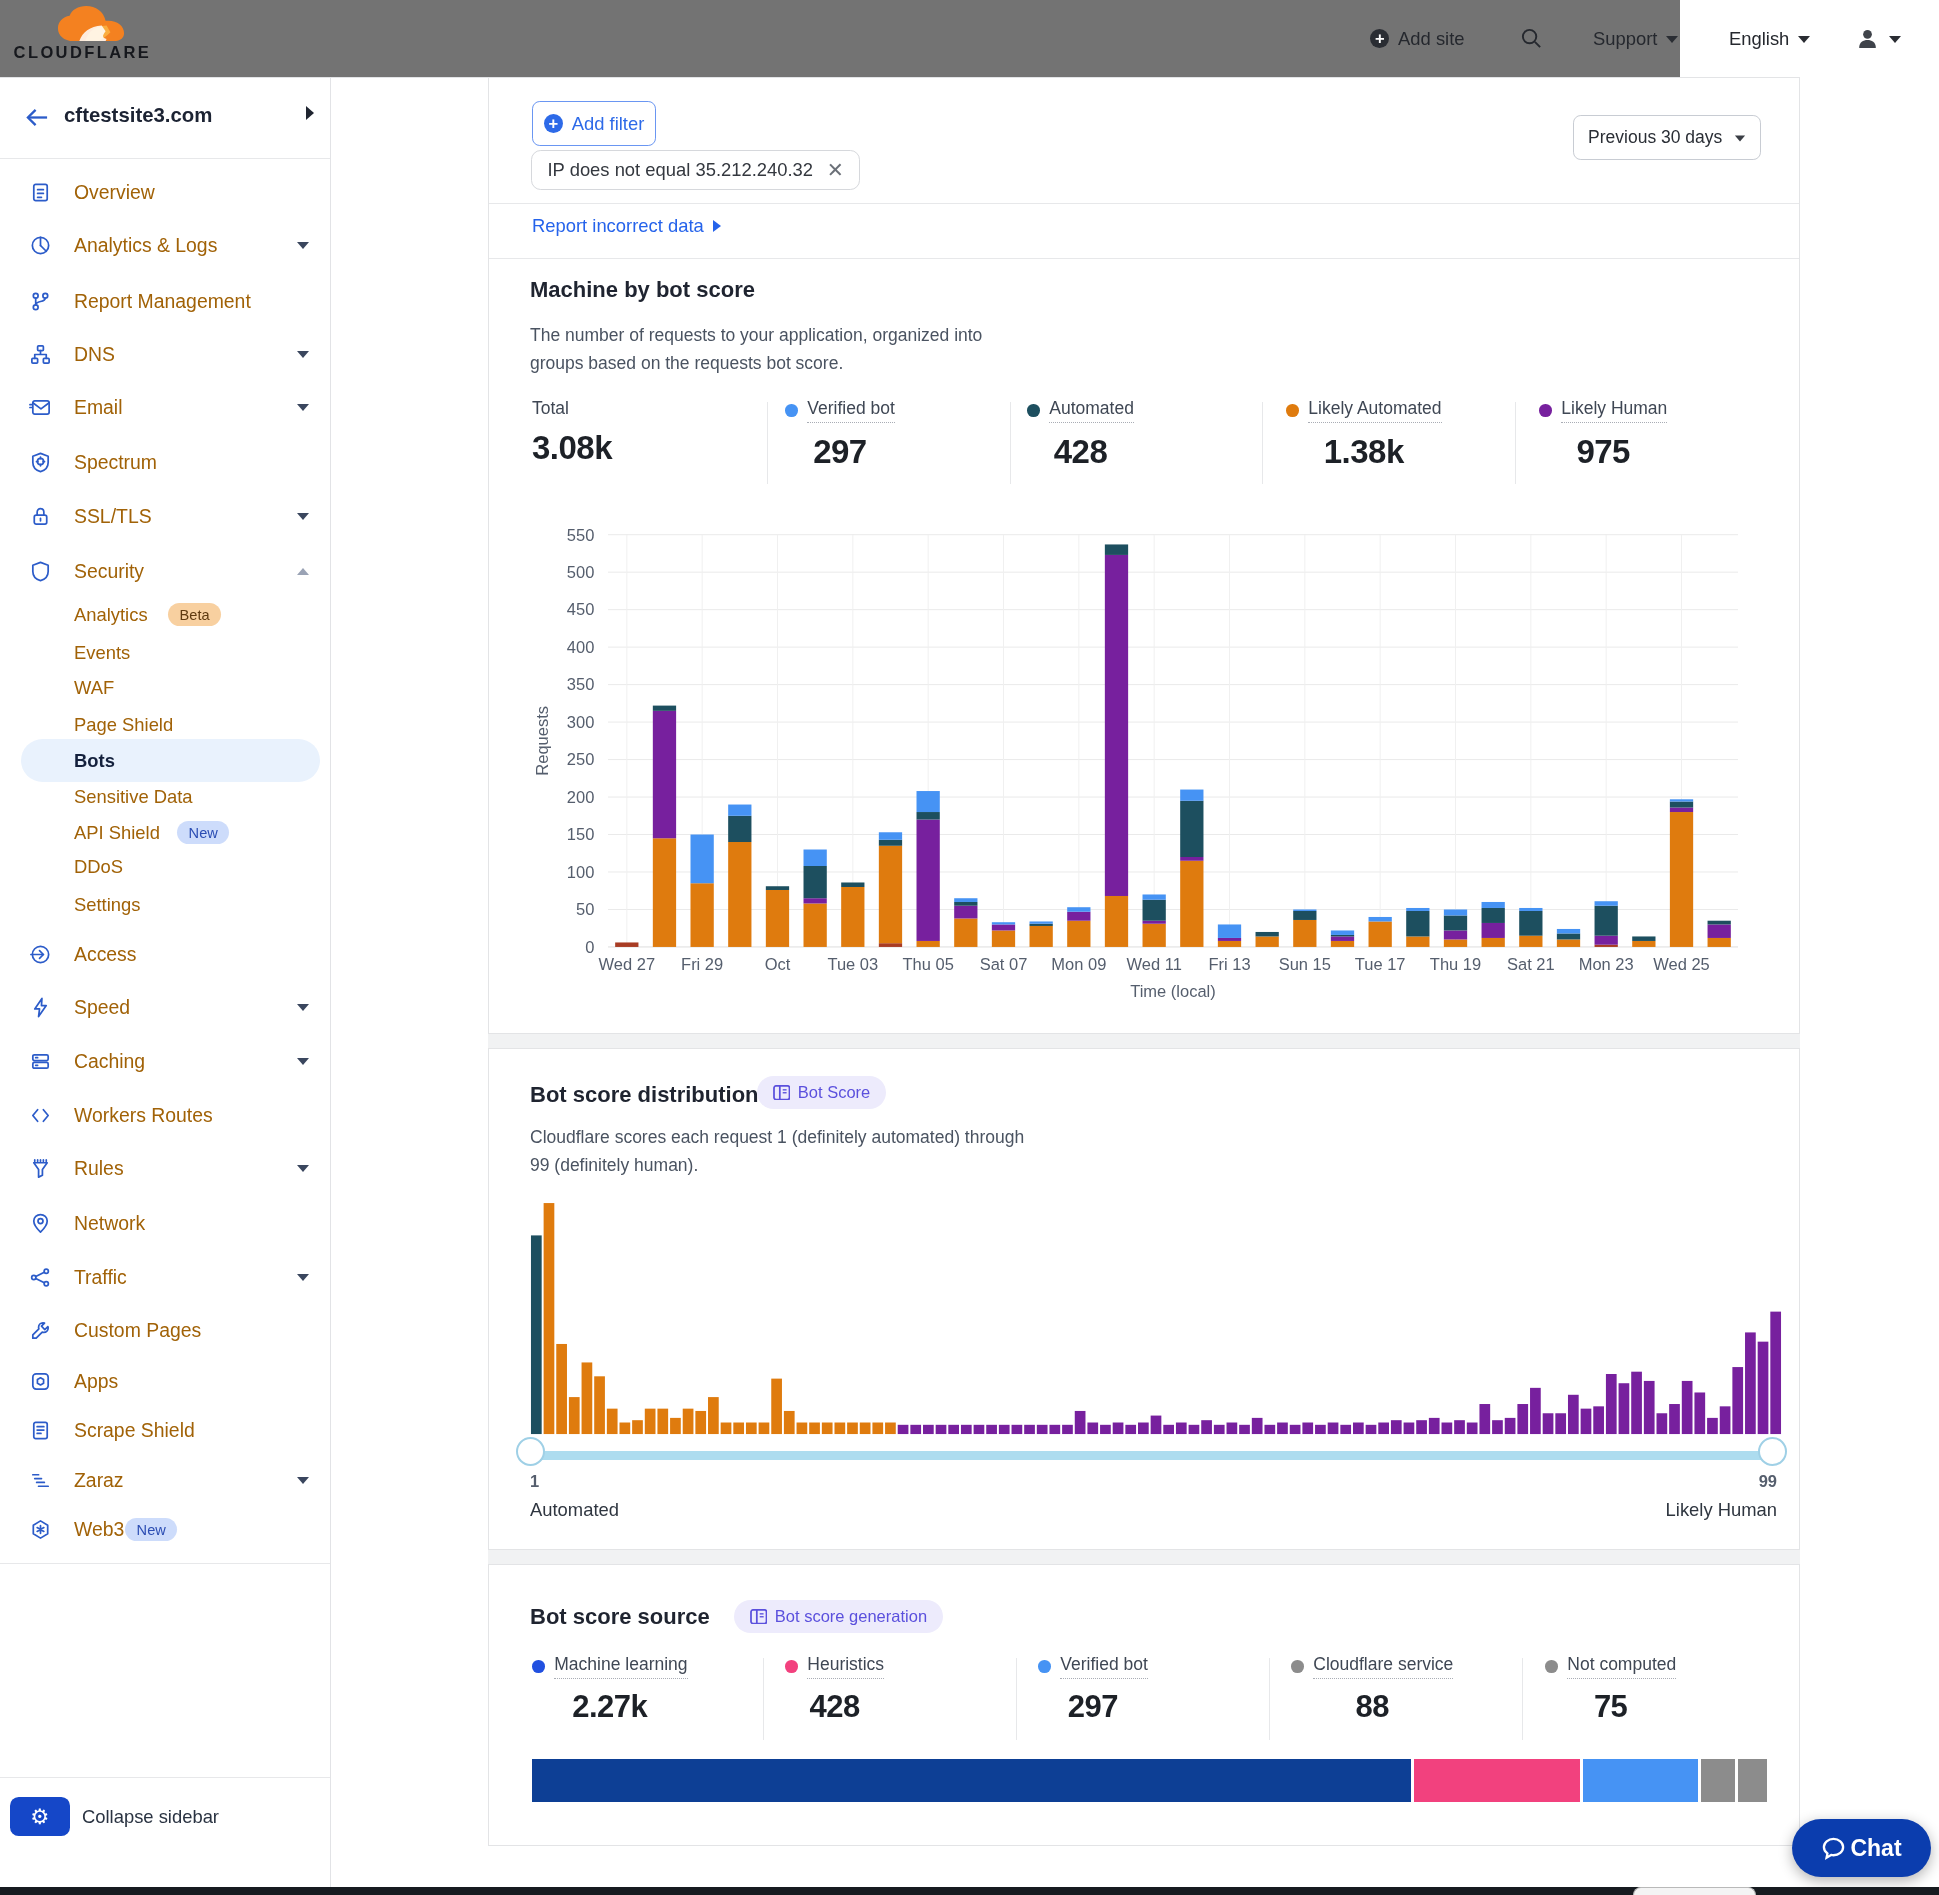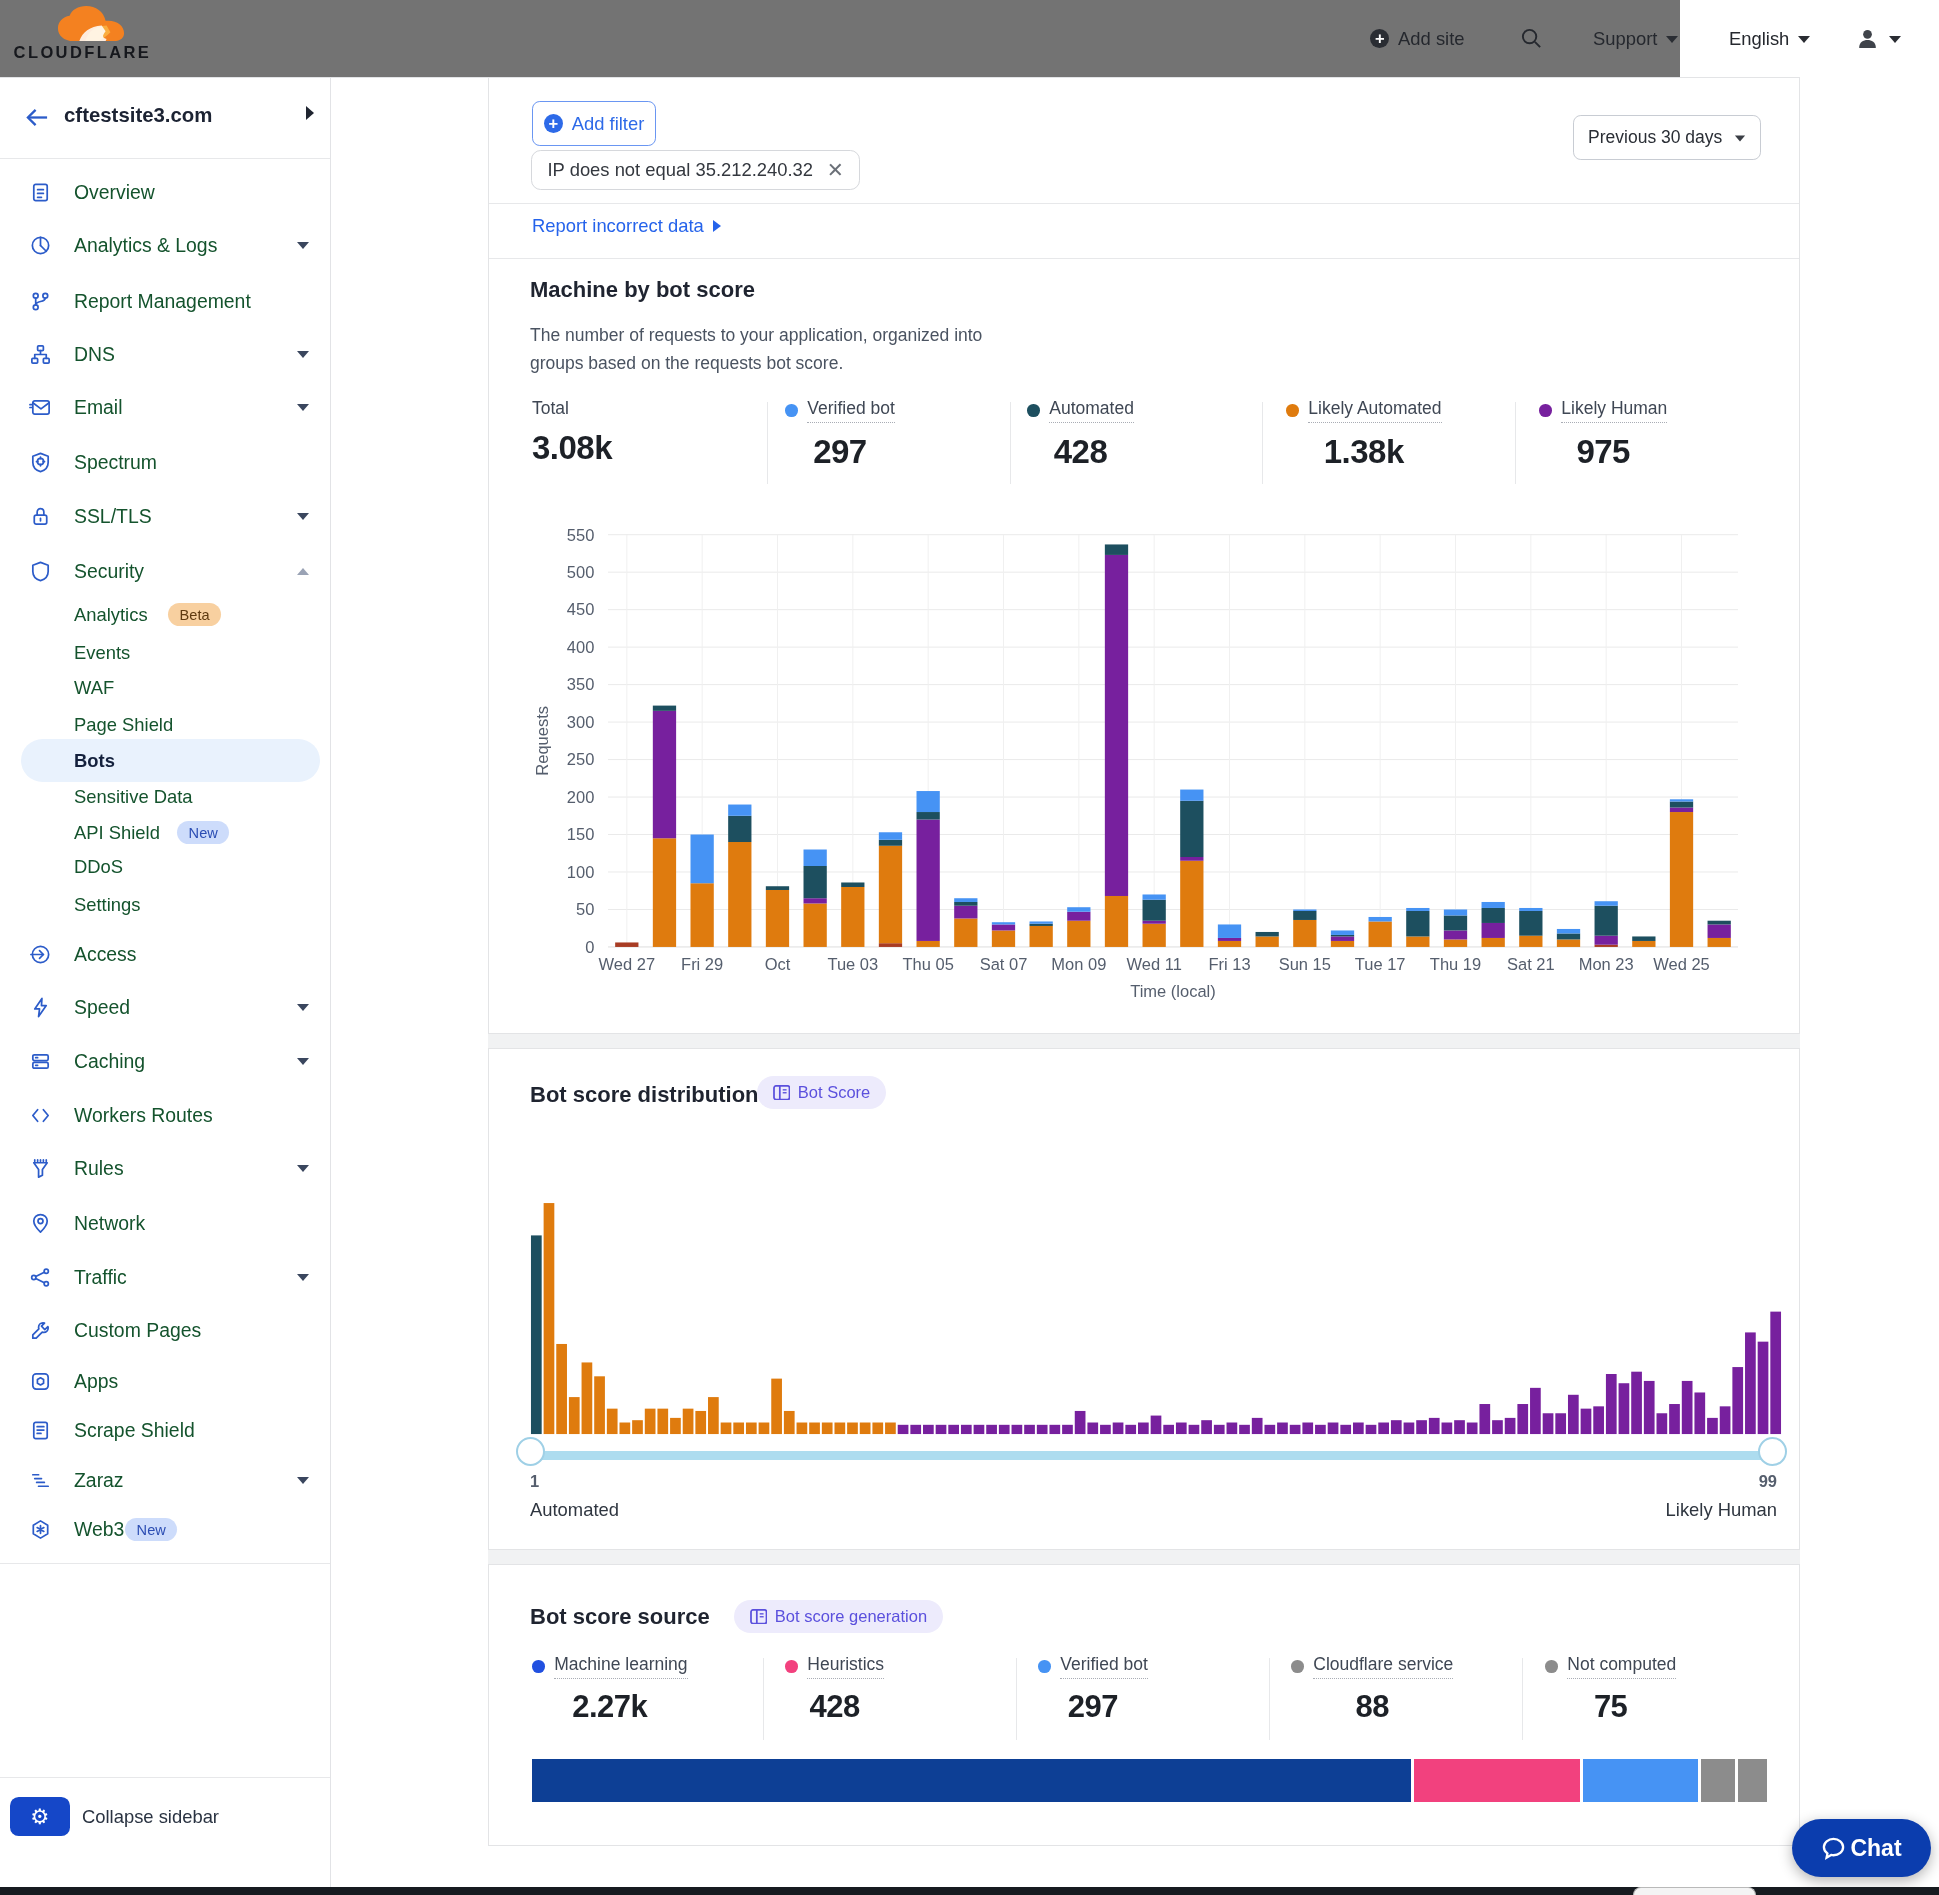--- a/index.html
+++ b/index.html
@@ -10,21 +10,21 @@
   #header{left:0;top:0;width:1680px;height:77px;background:#737373;border-bottom:1px solid #e2e3e6;z-index:30;}
   #logo-text{left:13.6px;top:43px;font-size:16.5px;font-weight:800;letter-spacing:2.4px;color:#16181d;}
   .hnav{top:0;height:77px;display:flex;align-items:center;gap:8.7px;font-size:18.4px;color:#25282e;cursor:pointer;}
   .caret{width:0;height:0;border-left:6.8px solid transparent;border-right:6.8px solid transparent;border-top:7.8px solid #2a2d33;margin-top:2.9px;}
   
   #sidebar{left:0;top:77px;width:330px;height:1818px;background:#fff;border-right:1px solid #e2e3e6;z-index:20;}
   #site-row{left:0;top:0;width:330px;height:81px;}
   #site-name{left:64px;top:27px;font-size:20.4px;font-weight:700;color:#1c2333;}
   #site-divider{left:0;top:81px;width:330px;height:0;border-top:1px solid #e7e8ea;}
   .nav-item{left:0;width:330px;height:39px;display:flex;align-items:center;cursor:pointer;}
-  .nav-item .lbl{font-size:19.4px;color:#14532d;}
+  .nav-item .lbl{font-size:19.4px;color:#a16207;}
   .nav-item.sub .lbl{font-size:18.4px;}
   .nav-item.active .lbl{font-weight:700;color:#14213d;}
   .nav-item .ic{position:absolute;left:29px;width:23px;height:23px;color:#2c5cc9;}
   .nav-item .lbl{position:absolute;left:74px;}
   .nav-badge{position:absolute;font-size:14.6px;padding:3.9px 11.6px;border-radius:12.6px;white-space:nowrap;}
   .nav-badge.beta{background:#f8d0a0;color:#5f3a10;}
   .nav-badge.new{background:#cddcfb;color:#2b4db3;}
   .nav-chev{position:absolute;left:297px;width:0;height:0;border-left:6.8px solid transparent;border-right:6.8px solid transparent;}
   .nav-chev.down{border-top:7.8px solid #3a465e;}
   .nav-chev.up{border-bottom:7.8px solid #9aa3b5;}
@@ -547,20 +547,21 @@
   <div class="sec-title abs" style="left:41px;top:33px">Bot score distribution</div>
   <div class="badge-pill abs" style="left:268px;top:27px">
     <svg width="17.5" height="15.5" viewBox="0 0 18 16">
       <rect x="1" y="1" width="16" height="14" rx="2" fill="none" stroke="#5b50dd" stroke-width="1.8"></rect>
       <line x1="7" y1="1" x2="7" y2="15" stroke="#5b50dd" stroke-width="1.8"></line>
       <line x1="10" y1="5" x2="14" y2="5" stroke="#5b50dd" stroke-width="1.4"></line>
       <line x1="10" y1="8" x2="14" y2="8" stroke="#5b50dd" stroke-width="1.4"></line>
     </svg>
     <span>Bot Score</span>
   </div>
+  <div class="sec-desc abs" style="left:41px;top:74px;width:505px">Cloudflare scores each request 1 (definitely automated) through 99 (definitely human).</div>
 
   <svg id="score-histogram" class="abs" style="left:41px;top:150px" width="1252" height="243" viewBox="0 0 1290 250">
       <rect x="1" y="37.31999999999999" width="11.030303030303031" height="204.68" fill="#1d4f5f"></rect>
       <rect x="14.030303030303031" y="4" width="11.030303030303031" height="238" fill="#df7b0e"></rect>
       <rect x="27.060606060606062" y="149.18" width="11.030303030303031" height="92.82000000000001" fill="#df7b0e"></rect>
       <rect x="40.09090909090909" y="203.92000000000002" width="11.030303030303031" height="38.08" fill="#df7b0e"></rect>
       <rect x="53.121212121212125" y="168.22" width="11.030303030303031" height="73.78" fill="#df7b0e"></rect>
       <rect x="66.15151515151516" y="182.5" width="11.030303030303031" height="59.5" fill="#df7b0e"></rect>
       <rect x="79.18181818181819" y="215.82" width="11.030303030303031" height="26.18" fill="#df7b0e"></rect>
       <rect x="92.21212121212122" y="230.1" width="11.030303030303031" height="11.9" fill="#df7b0e"></rect>

